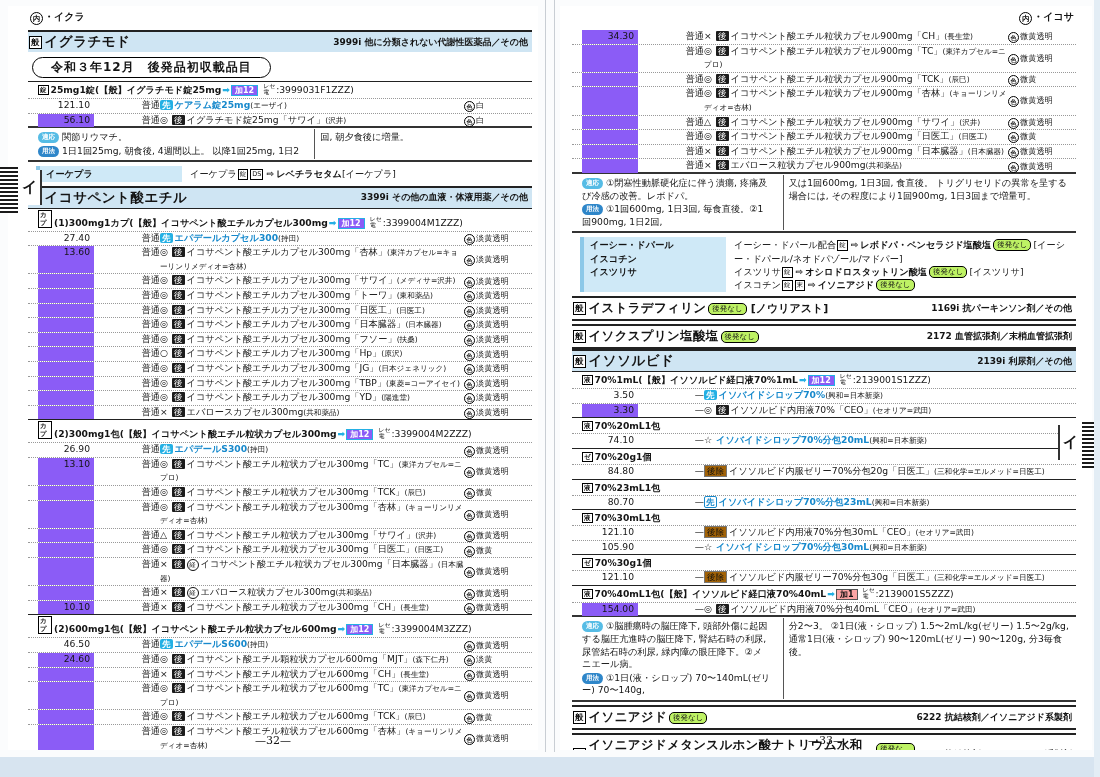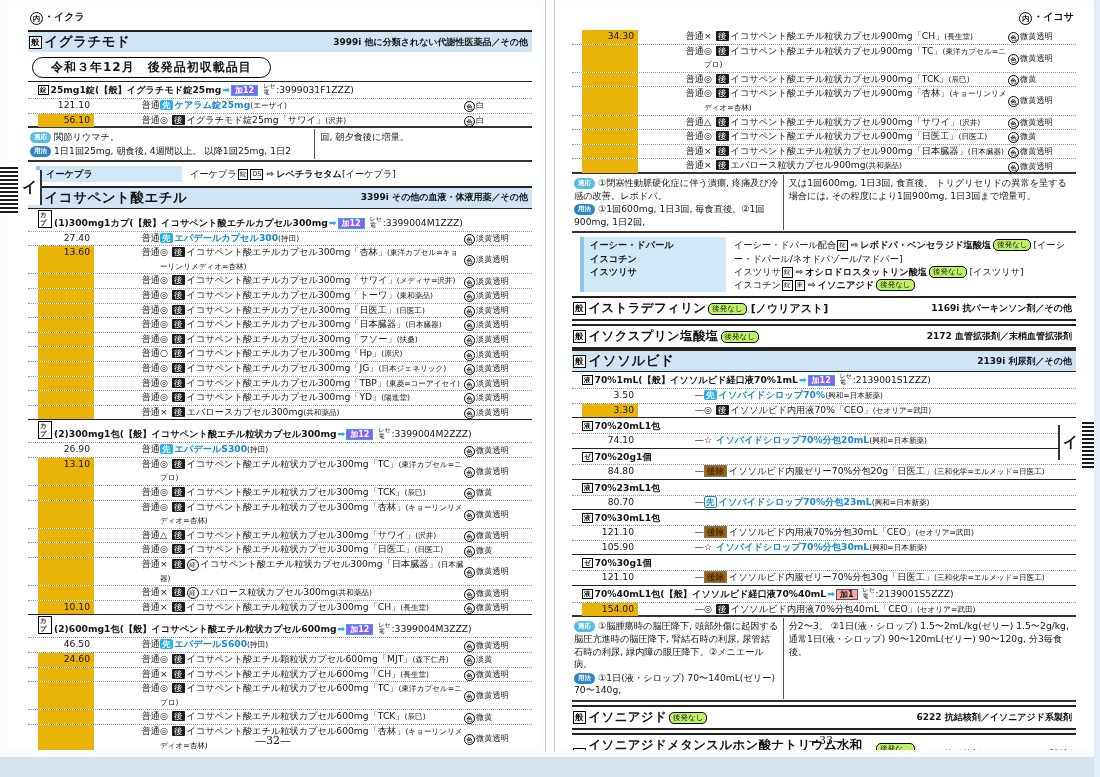--- a/index.html
+++ b/index.html
@@ -42,21 +42,21 @@
   .kasan.o{background:#fca5a5;color:#111;border:1px solid #555;}
   .rece{display:inline-block;font-size:6px;line-height:6px;width:13px;word-break:break-all;
         vertical-align:-1px;margin-left:5px;font-weight:normal;}
   .scode{font-weight:normal;font-size:9.2px;}
   
   .rowsgrp{}
   .row{display:flex;align-items:flex-start;border-top:1px dotted #999;padding-left:10px;
        font-size:9.2px;line-height:12.6px;}
   .sections > .rowsgrp:first-child .row:first-child{border-top:none;}
   .price{width:52px;text-align:right;padding-right:4px;align-self:stretch;flex-shrink:0;}
-  .price.sh{background:#eab308;}
+  .price.sh{background:#8b5cf6;}
   .status{width:30px;text-align:right;flex-shrink:0;padding-left:36px;}
   .entry{flex:1;}
   .mk{display:inline-block;width:12px;}
   .bsen{background:#24b0e4;color:#fff;font-size:8.5px;padding:0 2px;border-radius:2px;font-weight:bold;margin-right:2px;}
   .bsen.o{background:#fff;color:#1789cc;border:1px solid #1789cc;padding:0 1px;}
   .bgo{background:#1c1c1c;color:#fff;font-size:8.5px;padding:0 2px;border-radius:1px;margin-right:2px;}
   .bkei{display:inline-block;border:1px solid #111;border-radius:50%;width:10px;height:10px;line-height:10px;
         text-align:center;font-size:6.5px;margin-right:2px;}
   .bgojo{background:#a16207;color:#111;border:1px solid #777;font-size:8.5px;padding:0 2px;margin-right:2px;}
   .nm{}
@@ -66,21 +66,21 @@
   .colorcell .circ{width:9px;height:9px;line-height:9px;font-size:6px;}
   
   .indic{display:flex;border-top:2px solid #333;border-bottom:2px solid #333;padding:1px 0;
          font-size:9.2px;line-height:12.6px;margin-top:-1px;}
   .ilcol{padding:1px 4px 1px 2px;border-right:1px solid #555;box-sizing:border-box;flex-shrink:0;}
   .ircol{flex:1;padding:2px 2px 1px 5px;}
   .pill{display:inline-block;border-radius:8px;color:#fff;font-size:6.5px;line-height:9px;
         padding:1px 4px;margin-right:3px;vertical-align:1px;font-weight:bold;}
   .pill.teki{background:#56bce5;}
   .pill.yoho{background:#2e86c9;}
-  .iline{margin:1px 0;}
+  .iline{margin:1px 8px;}
   
   .xref{display:flex;margin:4px 0 4px 8px;font-size:9.2px;line-height:13.2px;}
   .xterm{background:#cfe9f7;border-left:4px solid #8cc8e8;width:146px;padding:1px 6px;
          font-weight:bold;flex-shrink:0;box-sizing:border-box;}
   .xbody{flex:1;padding:1px 0 1px 8px;}
   .xbody .b{font-weight:bold;}
   .xbox{display:inline-block;border:1px solid #000;font-size:6.5px;padding:0 1px;margin:0 1px;
         line-height:9px;vertical-align:1px;}
   .xarr{font-weight:bold;margin:0 2px;}
   .pgnum{position:absolute;bottom:3px;left:0;right:0;text-align:center;font-size:11px;

